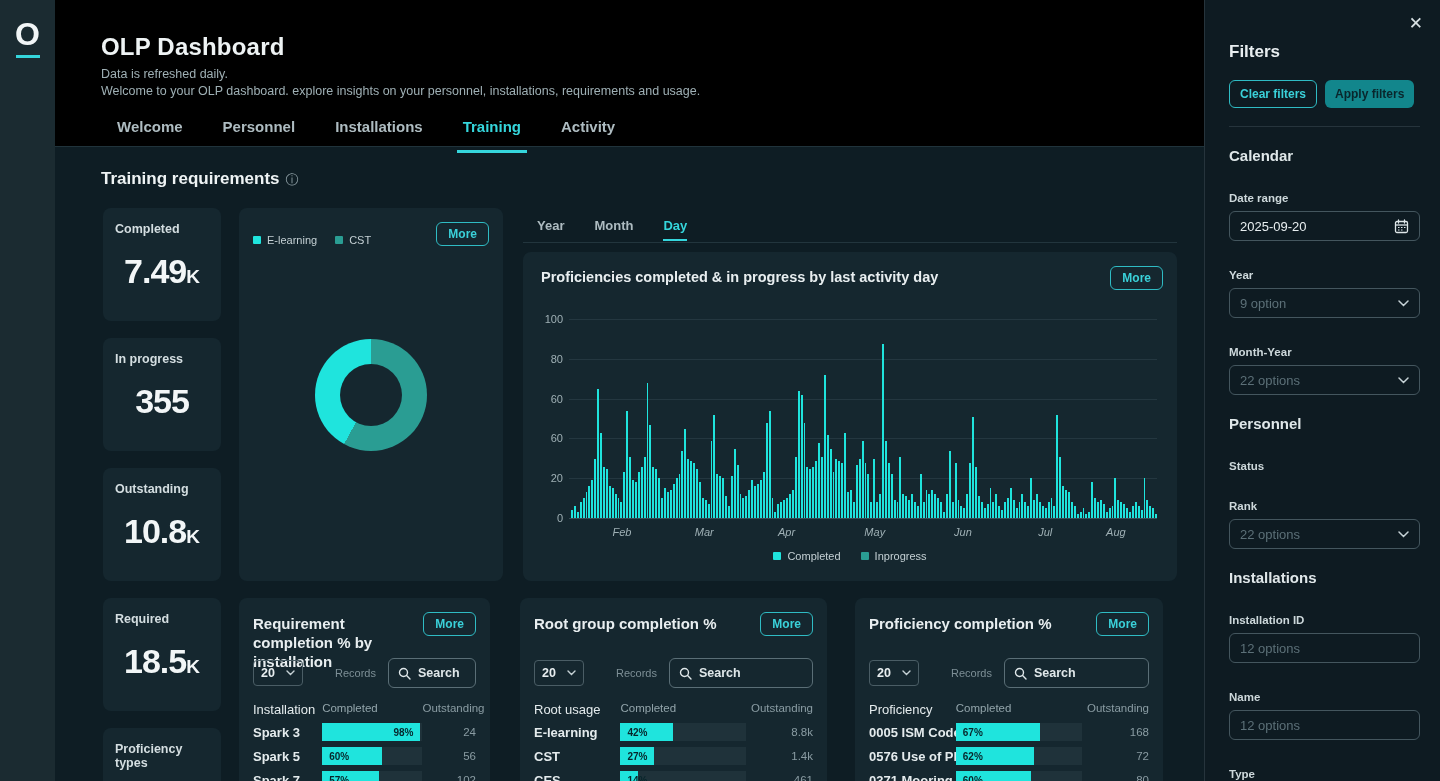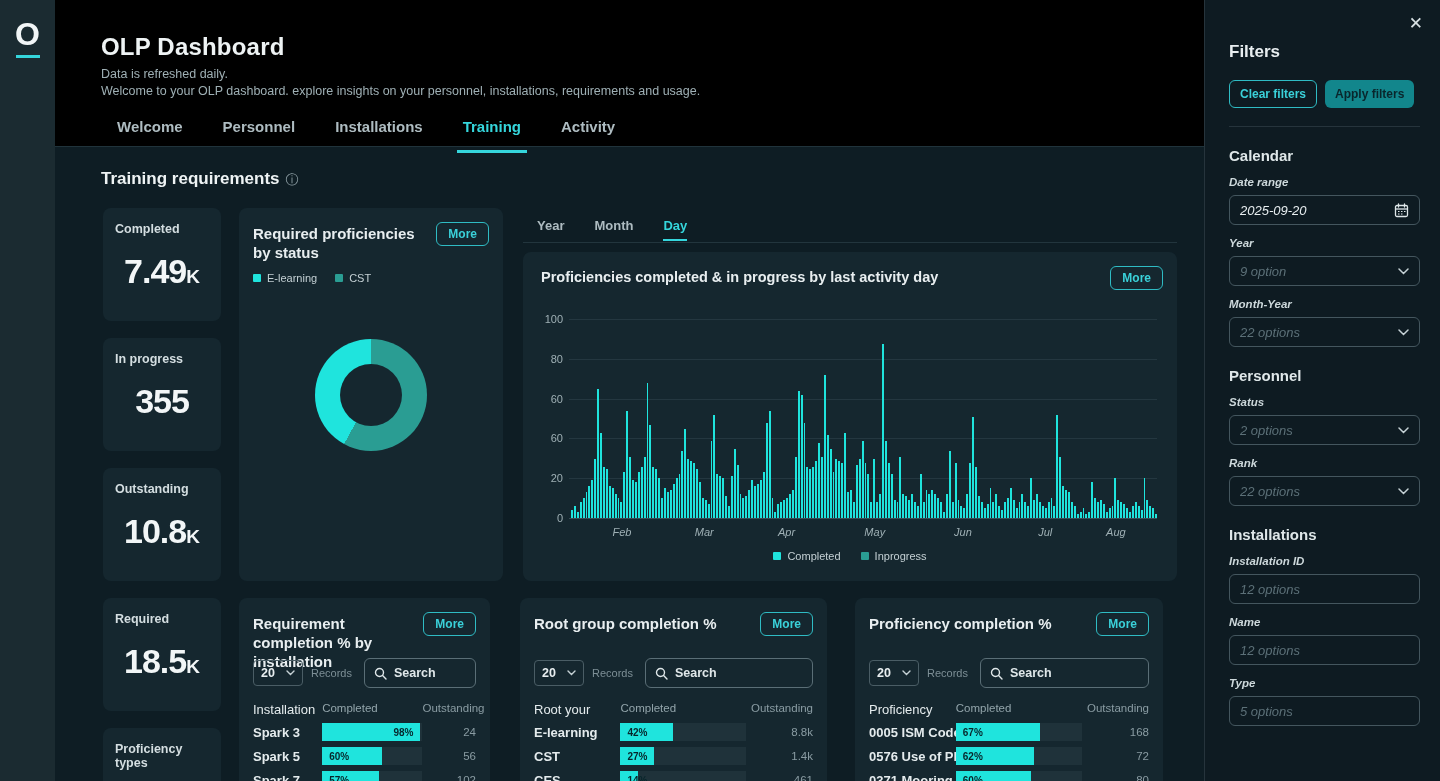--- a/index.html
+++ b/index.html
@@ -68,21 +68,21 @@
   .month { position:absolute; font-size:11px; color:#9fb0b5; transform:translateX(-50%); }
   .chart-legend { position:absolute; left:0; right:0; top:298px; display:flex; justify-content:center; gap:20px; }
 
   
   .tbl-card { top:598px; height:270px; padding:0; }
   .tbl-card .card-title { position:absolute; left:14px; top:16px; padding-right:70px; }
   .tbl-controls { position:absolute; left:14px; right:14px; top:60px; display:flex; align-items:center; gap:8px; }
   .rec-select { display:flex; align-items:center; justify-content:space-between; width:50px; height:26px;
                 border:1px solid #4a5d65; border-radius:4px; padding:0 7px; cursor:pointer;
                 color:#e8eef0; font-size:12.5px; font-weight:bold; }
-  .rec-label { font-size:11px; color:#7d8f96; }
+  .rec-label { font-size:11px; color:#7d8f96;margin-left:24px; }
   .search-box { flex:1; display:flex; align-items:center; gap:7px; height:30px; border:1px solid #5a6e76;
                 border-radius:6px; padding:0 9px; margin-left:4px; }
   .search-box input { background:transparent; border:none; outline:none; color:#e8eef0; width:100%;
                       font-size:12.5px; font-weight:bold; font-family:inherit; }
   .search-box input::placeholder { color:#dfe7e9; opacity:1; }
   .tbl-head { position:absolute; left:14px; right:14px; top:104px; display:flex; font-size:11.5px; color:#93a5ab; }
   .tbl-rows { position:absolute; left:14px; right:14px; top:122px; }
   .tbl-row { height:24px; display:flex; align-items:center; }
   .col-name { width:31%; font-size:13px; font-weight:bold; color:#e4ebed; white-space:nowrap; overflow:hidden; }
   .col-bar  { width:45%; }
@@ -97,21 +97,21 @@
              border-left:1px solid #26343c; padding:14px 20px 0 24px; }
   .close-btn { position:absolute; top:15px; right:17px; color:#d7e0e3; font-size:17px; cursor:pointer; line-height:1; }
   .filters-title { margin-top:28px; font-size:17px; font-weight:bold; color:#e8eef0; }
   .filter-btns { display:flex; gap:8px; margin-top:18px; }
   .btn-clear { border:1px solid #2fbcc4; color:#3ad1d9; background:transparent; border-radius:6px;
                font-size:12px; font-weight:bold; padding:6px 10px; cursor:pointer; font-family:inherit; }
   .btn-apply { border:none; color:#09262c; background:#12868c; border-radius:6px;
                font-size:12px; font-weight:bold; padding:6px 10px; cursor:pointer; font-family:inherit; }
   .filters-divider { height:1px; background:#26343c; margin:18px 0 0; }
   .fgroup-heading { font-size:15px; font-weight:bold; color:#dfe7e9; margin-top:20px; }
-  .ffield { margin-top:12px;font-style:italic; }
+  .ffield { margin-top:28px; }
   .ffield-label { font-size:11.5px; font-weight:bold; color:#cdd8db; margin-bottom:7px; }
   .fcontrol { position:relative; display:flex; align-items:center; justify-content:space-between;
               height:30px; border:1px solid #44565e; border-radius:6px; padding:0 10px; cursor:pointer; }
   .fcontrol .val { font-size:13px; color:#e8eef0; }
   .fcontrol .ph  { font-size:13px; color:#5c7078; }
   .icon-svg { flex:0 0 auto; display:block; }
 </style>
 </head>
 <body>
 
@@ -158,21 +158,20 @@
         <section class="card stat-card" style="top: 598px;">
           <div class="stat-label">Required</div>
           <div class="stat-value">18.5<span class="stat-suffix">K</span></div>
         </section>
         <section class="card stat-card" style="top: 728px;">
           <div class="stat-label">Proficiency types</div>
         </section>
       </div>
 
     <section class="card donut-card">
-      <div class="card-title" style="padding-right:64px">Required proficiencies by status</div>
       <button class="more-btn">More</button>
       <div class="donut-legend" id="donut-legend">
           <span class="legend-item">
             <span class="legend-swatch" style="background: rgb(31, 228, 221);"></span>
             <span>E-learning</span>
           </span>
           <span class="legend-item">
             <span class="legend-swatch" style="background: rgb(42, 157, 147);"></span>
             <span>CST</span>
           </span>
@@ -505,21 +504,21 @@
             <span class="rec-label">Records</span>
             <div class="search-box">
               <svg class="icon-svg" width="13" height="13" viewBox="0 0 13 13">
                 <circle cx="5.5" cy="5.5" r="4" fill="none" stroke="#dfe7e9" stroke-width="1.4"></circle>
                 <path d="M8.6 8.6L12 12" stroke="#dfe7e9" stroke-width="1.4" stroke-linecap="round"></path>
               </svg>
               <input placeholder="Search" style="">
             </div>
           </div>
           <div class="tbl-head">
-            <span class="col-name" style="font-weight: normal;">Root your</span>
+            <span class="col-name" style="font-weight: normal;">Root usage</span>
             <span class="col-bar" style="font-weight: normal;">Completed</span>
             <span class="col-out" style="font-weight: normal;">Outstanding</span>
           </div>
           <div class="tbl-rows">
             <div class="tbl-row">
               <span class="col-name">E-learning</span>
               <span class="col-bar">
                 <div class="bar-track">
                   <div class="bar-fill pct-left" style="width: 42%; background: rgb(31, 228, 221);">42%</div>
                 </div>
@@ -639,26 +638,20 @@
           <div class="fcontrol">
             <span class="ph">22 options</span>
             <svg class="icon-svg" width="11" height="7" viewBox="0 0 11 7">
               <path d="M1 1l4.5 4.5L10 1" fill="none" stroke="#c6d2d6" stroke-width="1.5" stroke-linecap="round"></path>
             </svg>
           </div>
         </div>
         <div class="fgroup-heading">Personnel</div>
         <div class="ffield">
           <div class="ffield-label">Status</div>
-          <div class="fcontrol">
-            <span class="ph">2 options</span>
-            <svg class="icon-svg" width="11" height="7" viewBox="0 0 11 7">
-              <path d="M1 1l4.5 4.5L10 1" fill="none" stroke="#c6d2d6" stroke-width="1.5" stroke-linecap="round"></path>
-            </svg>
-          </div>
         </div>
         <div class="ffield">
           <div class="ffield-label">Rank</div>
           <div class="fcontrol">
             <span class="ph">22 options</span>
             <svg class="icon-svg" width="11" height="7" viewBox="0 0 11 7">
               <path d="M1 1l4.5 4.5L10 1" fill="none" stroke="#c6d2d6" stroke-width="1.5" stroke-linecap="round"></path>
             </svg>
           </div>
         </div>

